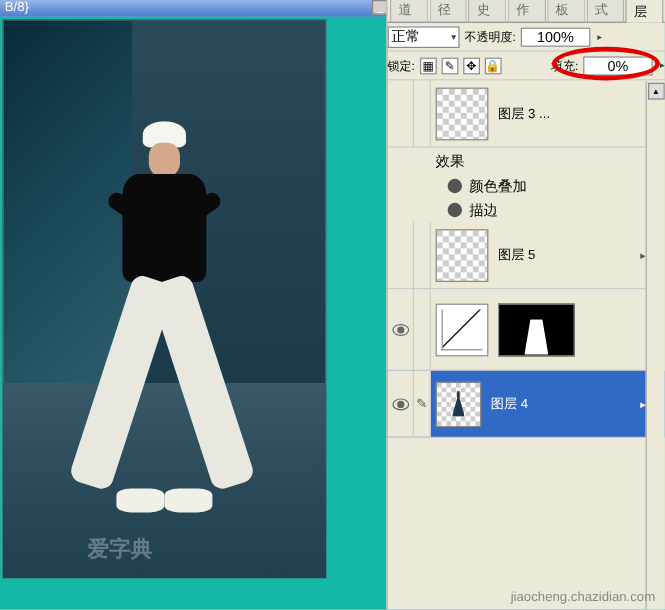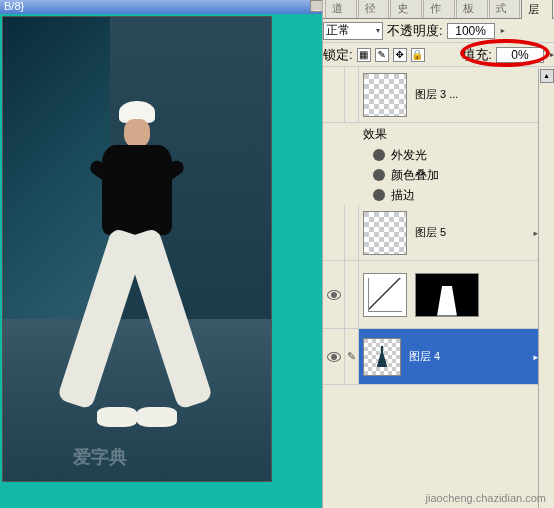--- a/index.html
+++ b/index.html
@@ -27,22 +27,22 @@
 .shoe{width:40px;height:20px;background:#f0f0e8;border-radius:30%;margin-top:-6px}
 
 .panels{position:absolute;left:322px;top:0;width:232px;height:508px;background:#ece9d8;border-left:1px solid #aaa}
 .tabs{height:19px;background:#ece9d8;display:flex;align-items:flex-end;border-bottom:1px solid #888;padding-left:2px}
 .tab{padding:2px 6px;font-size:11px;border:1px solid #888;border-bottom:none;background:#ddd;margin-right:1px;border-radius:3px 3px 0 0;cursor:pointer}
 .tab.active{background:#ece9d8;position:relative;top:1px}
 .tab.dim{opacity:.55}
 .panel-row{height:24px;display:flex;align-items:center;padding:0 0;gap:4px;border-bottom:1px solid #ccc}
 .sel{width:60px;height:18px;border:1px solid #888;background:#fff;padding:0 2px;font-size:11px;display:flex;align-items:center;justify-content:space-between}
 .sel .arr{font-size:8px;color:#444}
-.lbl{font-size:13px}
-.pct{width:48px;height:16px;border:1px solid #888;background:#fff;text-align:center;font-size:11px;display:inline-flex;align-items:center;justify-content:center}
+.lbl{font-size:10px}
+.pct{width:58px;height:16px;border:1px solid #888;background:#fff;text-align:center;font-size:11px;display:inline-flex;align-items:center;justify-content:center}
 .tri{font-size:8px;color:#444;margin-left:2px}
 .lock-ico{width:14px;height:14px;border:1px solid #888;background:#fff;display:inline-flex;align-items:center;justify-content:center;font-size:10px}
 .red-circle{position:absolute;right:4px;top:39px;width:90px;height:28px;border:4px solid #e00000;border-radius:50%;pointer-events:none}
 
 .layers-area{height:440px;overflow:hidden}
 .layer-row{display:flex;align-items:center;border-bottom:1px solid #ccc;min-height:28px}
 .layer-row.tall{min-height:56px}
 .layer-row.tall2{min-height:68px}
 .vis-col{width:22px;display:flex;align-items:center;justify-content:center;border-right:1px solid #ccc;align-self:stretch}
 .link-col{width:14px;border-right:1px solid #ccc;align-self:stretch}
@@ -152,24 +152,20 @@
       <div class="thumb"></div>
       <span class="layer-name">图层 3 ...</span>
       <span class="expand">▾</span>
     </div>
 
     <div class="fx-head">
       <span>效果</span>
     </div>
     <div class="fx-item">
       <span class="fx-dot"></span>
-      <span>外发光</span>
-    </div>
-    <div class="fx-item">
-      <span class="fx-dot"></span>
       <span>颜色叠加</span>
     </div>
     <div class="fx-item">
       <span class="fx-dot"></span>
       <span>描边</span>
     </div>
 
     <div class="layer-row tall">
       <div class="vis-col"></div>
       <div class="link-col"></div>

